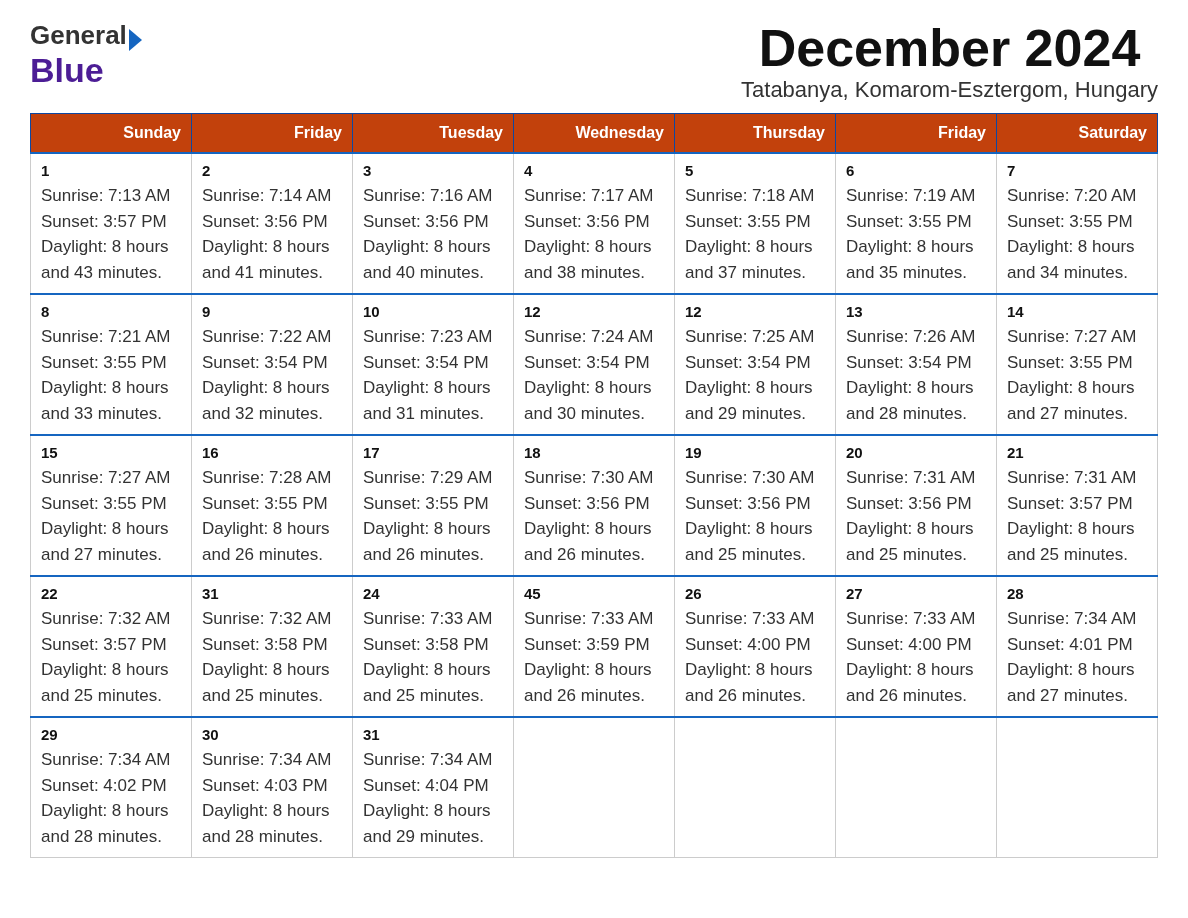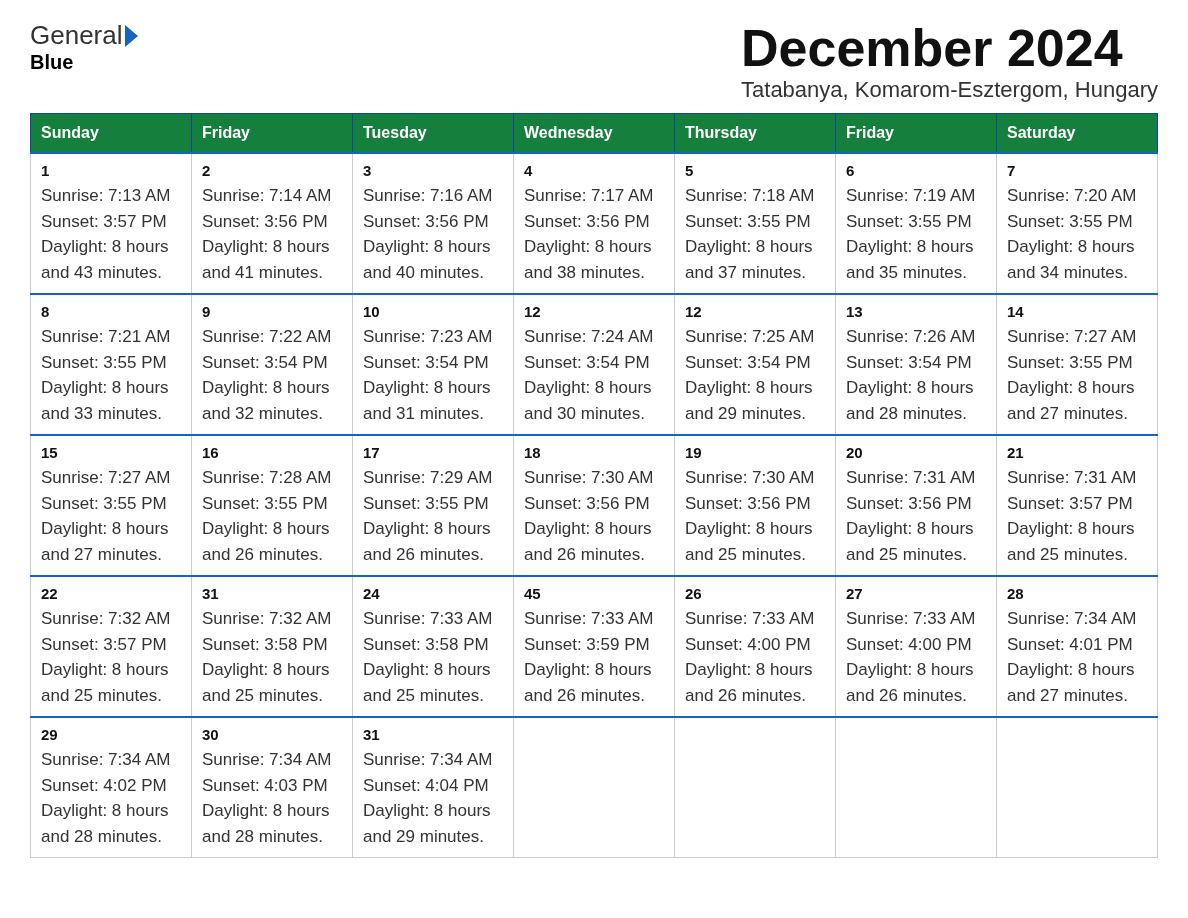--- a/index.html
+++ b/index.html
@@ -16,53 +16,53 @@
       align-items: flex-start;
       margin-bottom: 10px;
     }
     .logo {
       display: flex;
       flex-direction: column;
       align-items: flex-start;
     }
     .logo-text {
       display: flex;
-      align-items: center;
+      align-items: flex-end;
       font-size: 26px;
-      font-weight: normal;
+      font-weight: bold;
       color: #333;
     }
     .logo-general { color: #333; }
     .logo-blue-word {
-      color: #000000;
-      font-size: 20px;
+      color: #4c1d95;
+      font-size: 34px;
       font-weight: bold;
     }
     .title-section {
-      text-align: left;
+      text-align: center;
     }
     .month-title {
       font-size: 52px;
       font-weight: bold;
       color: #111;
       line-height: 1.1;
     }
     .location-subtitle {
       font-size: 22px;
       color: #333;
     }
     .calendar-table {
       width: 100%;
       border-collapse: collapse;
       margin-top: 8px;
     }
     .calendar-table th {
-      background-color: #15803d;
+      background-color: #c2410c;
       color: #ffffff;
-      text-align: left;
+      text-align: right;
       padding: 10px 10px;
       font-size: 16px;
       font-weight: bold;
       border: 1px solid #0d47a1;
     }
     .calendar-table td {
       vertical-align: top;
       padding: 8px 10px;
       border: 1px solid #ccc;
       width: 14.28%;

